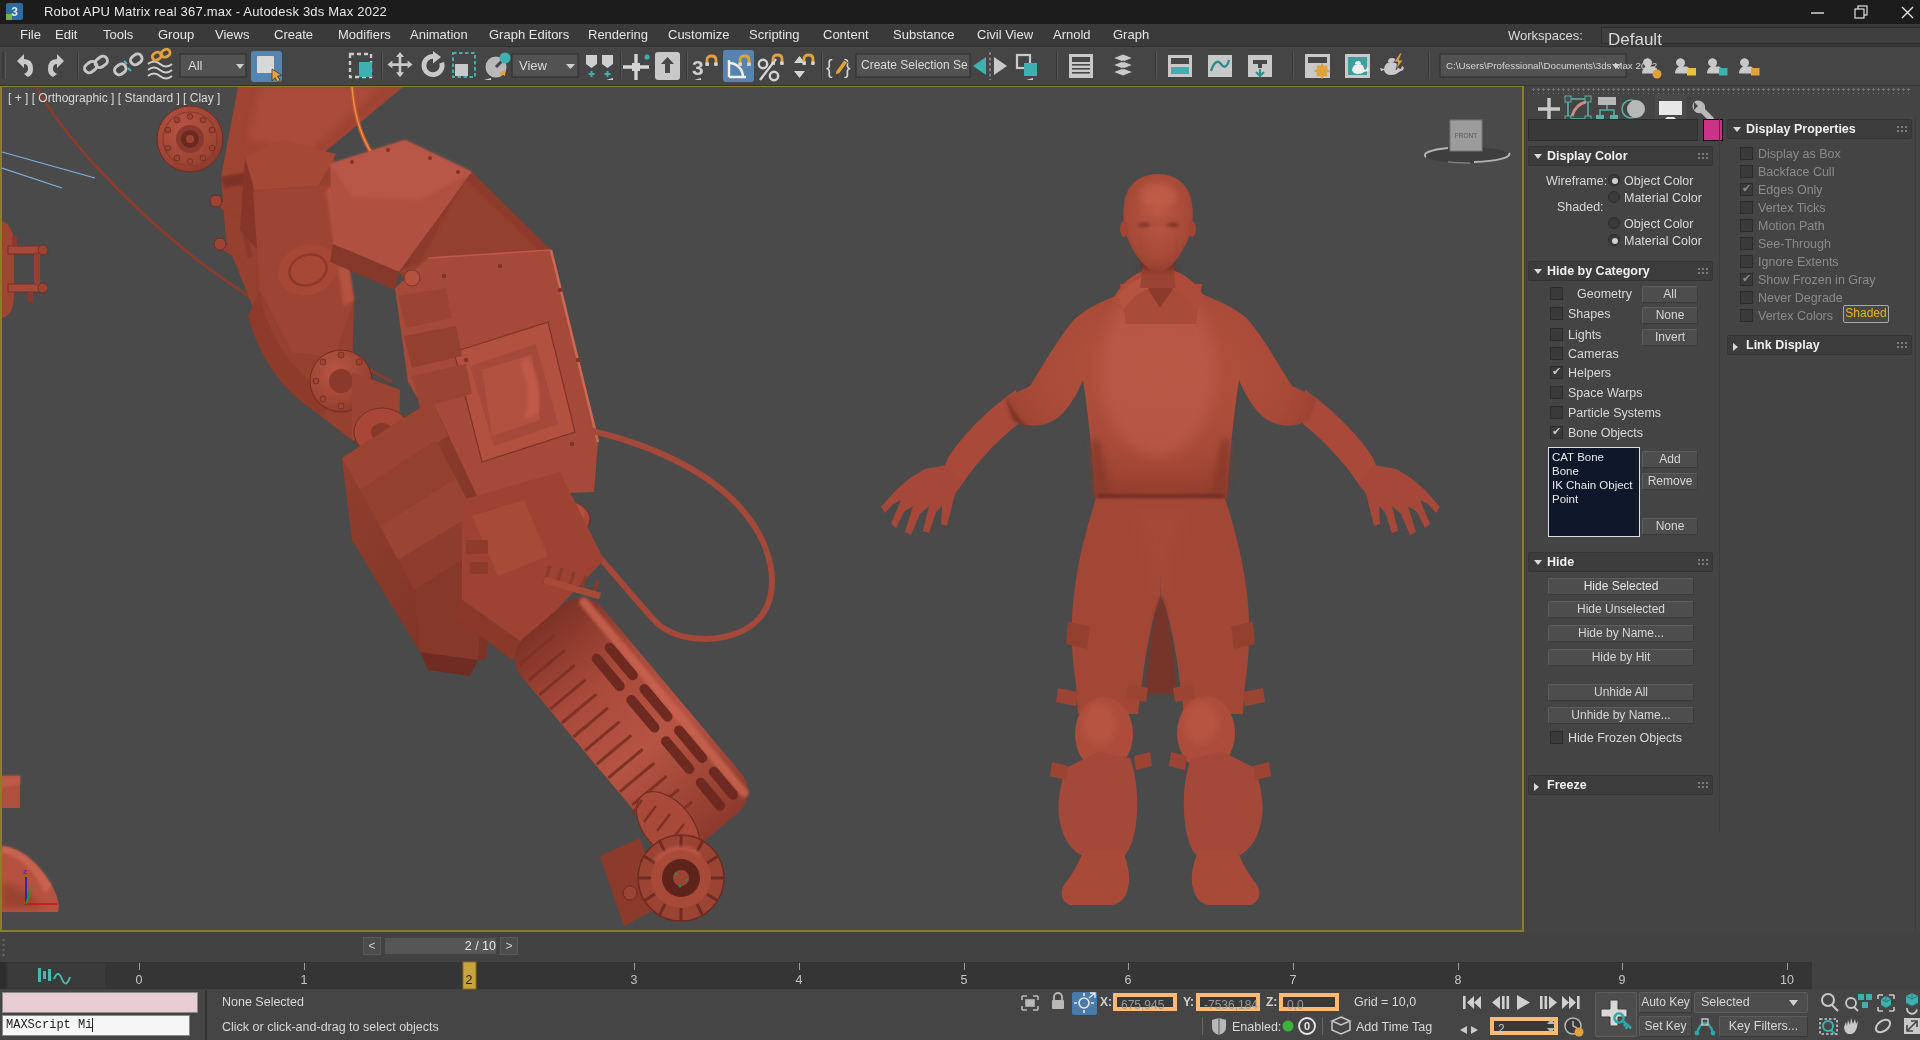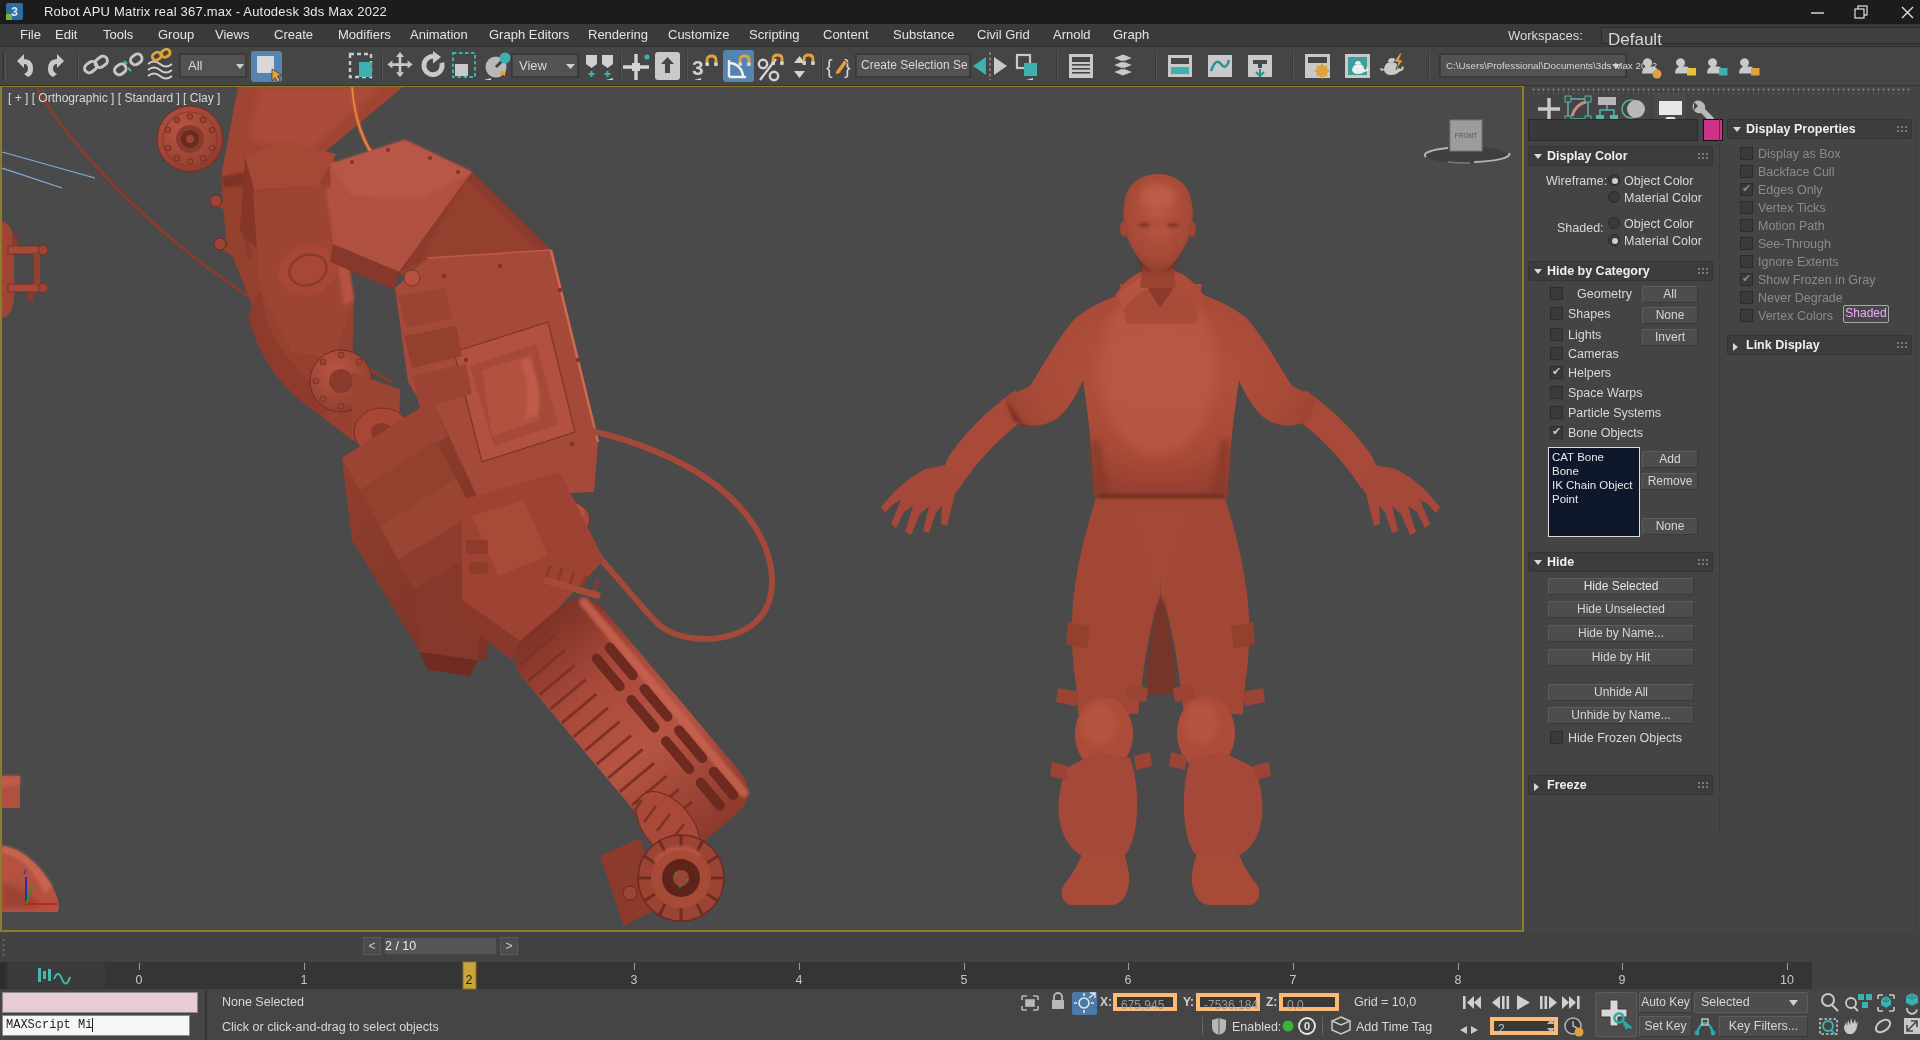--- a/index.html
+++ b/index.html
@@ -80,21 +80,21 @@
   <div class="mi" style="left:215px">Views</div>
   <div class="mi" style="left:274px">Create</div>
   <div class="mi" style="left:338px">Modifiers</div>
   <div class="mi" style="left:410px">Animation</div>
   <div class="mi" style="left:489px">Graph Editors</div>
   <div class="mi" style="left:588px">Rendering</div>
   <div class="mi" style="left:668px">Customize</div>
   <div class="mi" style="left:749px">Scripting</div>
   <div class="mi" style="left:823px">Content</div>
   <div class="mi" style="left:893px">Substance</div>
-  <div class="mi" style="left:977px">Civil Grid</div>
+  <div class="mi" style="left:977px">Civil View</div>
   <div class="mi" style="left:1053px">Arnold</div>
   <div class="mi" style="left:1113px">Graph</div>
   <div id="wslabel">Workspaces:</div>
   <div id="wsbox">Default<span class="arr"></span></div>
 </div>
 
 <div id="toolbar">
 <svg width="1920" height="38" style="position:absolute;top:0;left:0">
 <defs>
  <g id="sep">
@@ -626,21 +626,21 @@
 
   <div class="abs" style="left:4px;top:33px;width:170px;height:22px;background:#393939;border:1px solid #2c2c2c;"></div>
   <div class="abs" style="left:179px;top:33px;width:20px;height:22px;background:#cc3388;border:1px solid #111;"></div>
 
   <div class="rollhead" style="left:4px;top:60px;width:185px;"><span class="tri open"></span>Display Color<span class="grip"></span></div>
   <div class="lbl" style="left:22px;top:88px;">Wireframe:</div>
   <div class="radio sel" style="left:84px;top:88px;"></div>
       <div class="lbl" style="left:100px;top:88px;">Object Color</div>
   <div class="radio" style="left:84px;top:105px;"></div>
       <div class="lbl" style="left:100px;top:105px;">Material Color</div>
-  <div class="lbl" style="left:33px;top:135px;">Shaded:</div>
+  <div class="lbl" style="left:33px;top:114px;">Shaded:</div>
   <div class="radio" style="left:84px;top:131px;"></div>
       <div class="lbl" style="left:100px;top:131px;">Object Color</div>
   <div class="radio sel" style="left:84px;top:148px;"></div>
       <div class="lbl" style="left:100px;top:148px;">Material Color</div>
 
   <div class="rollhead" style="left:4px;top:175px;width:185px;"><span class="tri open"></span>Hide by Category<span class="grip"></span></div>
   <div class="cb" style="left:26px;top:201px;"></div>
       <div class="lbl" style="left:53px;top:201px;">Geometry</div>
   <div class="cb" style="left:26px;top:221px;"></div>
       <div class="lbl" style="left:44px;top:221px;">Shapes</div>
@@ -689,31 +689,31 @@
   <div class="cb" style="left:216px;top:151px;"></div>
       <div class="lbl dis" style="left:234px;top:151px;">See-Through</div>
   <div class="cb" style="left:216px;top:169px;"></div>
       <div class="lbl dis" style="left:234px;top:169px;">Ignore Extents</div>
   <div class="cb dchk" style="left:216px;top:187px;"></div>
       <div class="lbl dis" style="left:234px;top:187px;">Show Frozen in Gray</div>
   <div class="cb" style="left:216px;top:205px;"></div>
       <div class="lbl dis" style="left:234px;top:205px;">Never Degrade</div>
   <div class="cb" style="left:216px;top:223px;"></div>
       <div class="lbl dis" style="left:234px;top:223px;">Vertex Colors</div>
-  <div class="abs" style="left:319px;top:219px;width:46px;height:18px;border:1px solid #a8a8a8;border-radius:2px;color:#f0abfc;font-size:12px;text-align:center;background:#484848;">Shaded</div>
+  <div class="abs" style="left:319px;top:219px;width:46px;height:18px;border:1px solid #a8a8a8;border-radius:2px;color:#eab308;font-size:12px;text-align:center;background:#484848;">Shaded</div>
   <div class="rollhead" style="left:203px;top:249px;width:185px;"><span class="tri closed"></span>Link Display<span class="grip"></span></div>
 
   <div class="abs" style="left:195px;top:30px;width:1px;height:716px;background:#3c3c3c;"></div>
   <div class="abs" style="left:391px;top:30px;width:1px;height:816px;background:#3c3c3c;"></div>
 </div>
 
 <div id="trackrow">
   <div class="abs" style="left:2px;top:6px;width:3px;height:18px;background:radial-gradient(circle at 1.5px 2px,#6a6a6a 1px,transparent 1.2px);background-size:4px 5px;"></div>
   <div class="abs" style="left:363px;top:5px;width:18px;height:18px;background:#4c4c4c;border:1px solid #5a5a5a;color:#ccc;text-align:center;font-size:12px;line-height:16px;">&lt;</div>
-  <div class="abs" style="left:384px;top:5px;width:113px;height:18px;background:#565656;border:1px solid #444;color:#e8e8e8;text-align:left;font-size:12.5px;line-height:17px;">2 / 10</div>
+  <div class="abs" style="left:384px;top:5px;width:113px;height:18px;background:#565656;border:1px solid #444;color:#e8e8e8;text-align:right;font-size:12.5px;line-height:17px;">2 / 10</div>
   <div class="abs" style="left:500px;top:5px;width:18px;height:18px;background:#4c4c4c;border:1px solid #5a5a5a;color:#ccc;text-align:center;font-size:12px;line-height:16px;">&gt;</div>
 </div>
 
 <div id="ruler">
 <svg width="1920" height="30" style="position:absolute;top:0;left:0">
   <rect x="0" y="2" width="1812" height="27" fill="#353535"></rect>
   <rect x="8" y="3" width="97" height="25" fill="#3b3b3b"></rect>
   <rect x="0" y="2" width="6" height="27" fill="#2d2d2d"></rect>
   <g fill="#46b8b0">
     <rect x="38" y="8" width="3" height="14"></rect>

